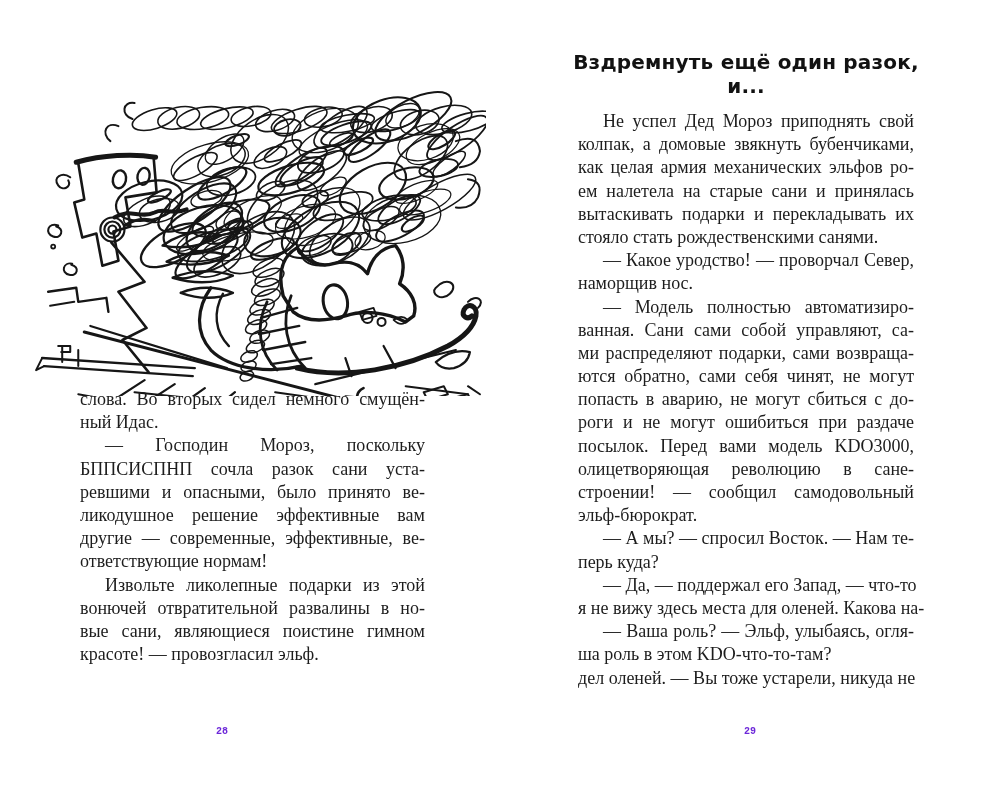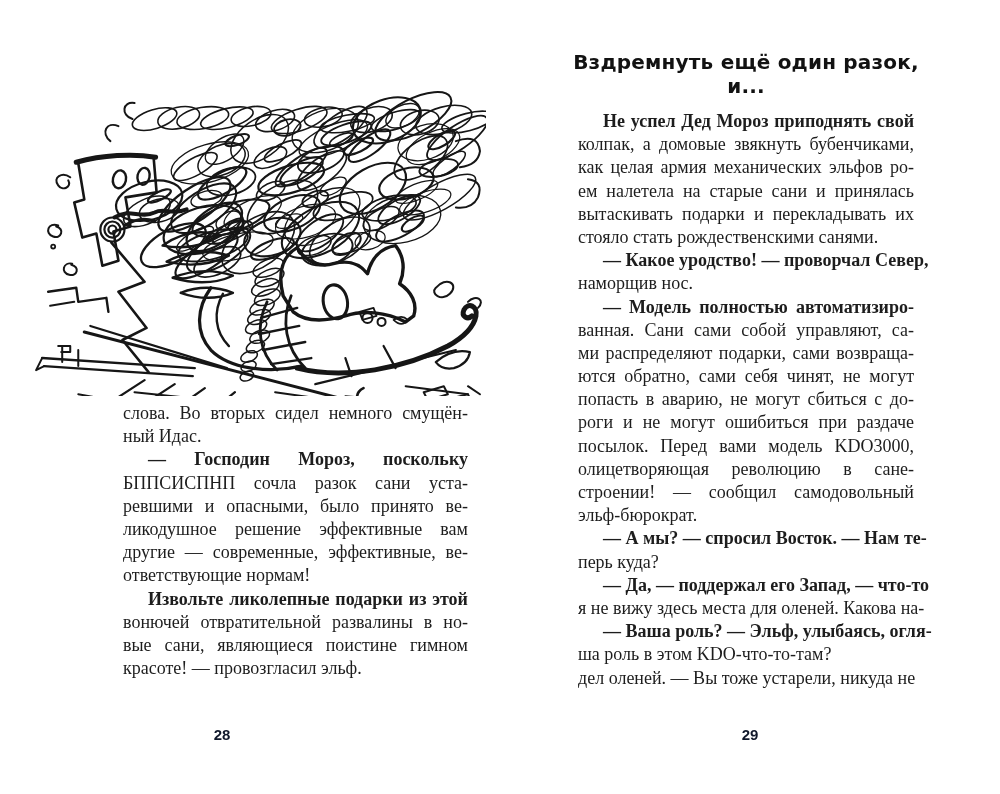--- a/index.html
+++ b/index.html
@@ -23,28 +23,28 @@
     position:absolute;
     color:#1d1d1d;
     font-size:18px;
   }
   .col .line{
     height:23.2px;line-height:23.2px;
     text-align:justify;text-align-last:justify;
     white-space:nowrap;
   }
   .col .line.pl{text-align-last:left;}
-  .col .line.ind{text-indent:25px;font-weight:bold;}
-  .col.leftcol{left:80px;top:402px;width:345px;margin-left:43px;}
+  .col .line.ind{text-indent:25px;}
+  .col.leftcol{left:80px;top:388px;width:345px;}
   .col.rightcol{left:578px;top:110px;width:336px;}
   .pageno{
     position:absolute;top:726px;width:60px;
     text-align:center;
-    font-family:Liberation Sans, sans-serif;
-    font-weight:700;font-size:15px;color:#0f172a;
+    font-family:Liberation Mono, monospace;
+    font-weight:700;font-size:10px;color:#6d28d9;
   }
   .pageno.left-no{left:192px;}
   .pageno.right-no{left:720px;}
 </style>
 </head>
 <body>
 
 <div class="book">
 
   <svg class="illo" viewBox="0 0 470 345" aria-hidden="true">

